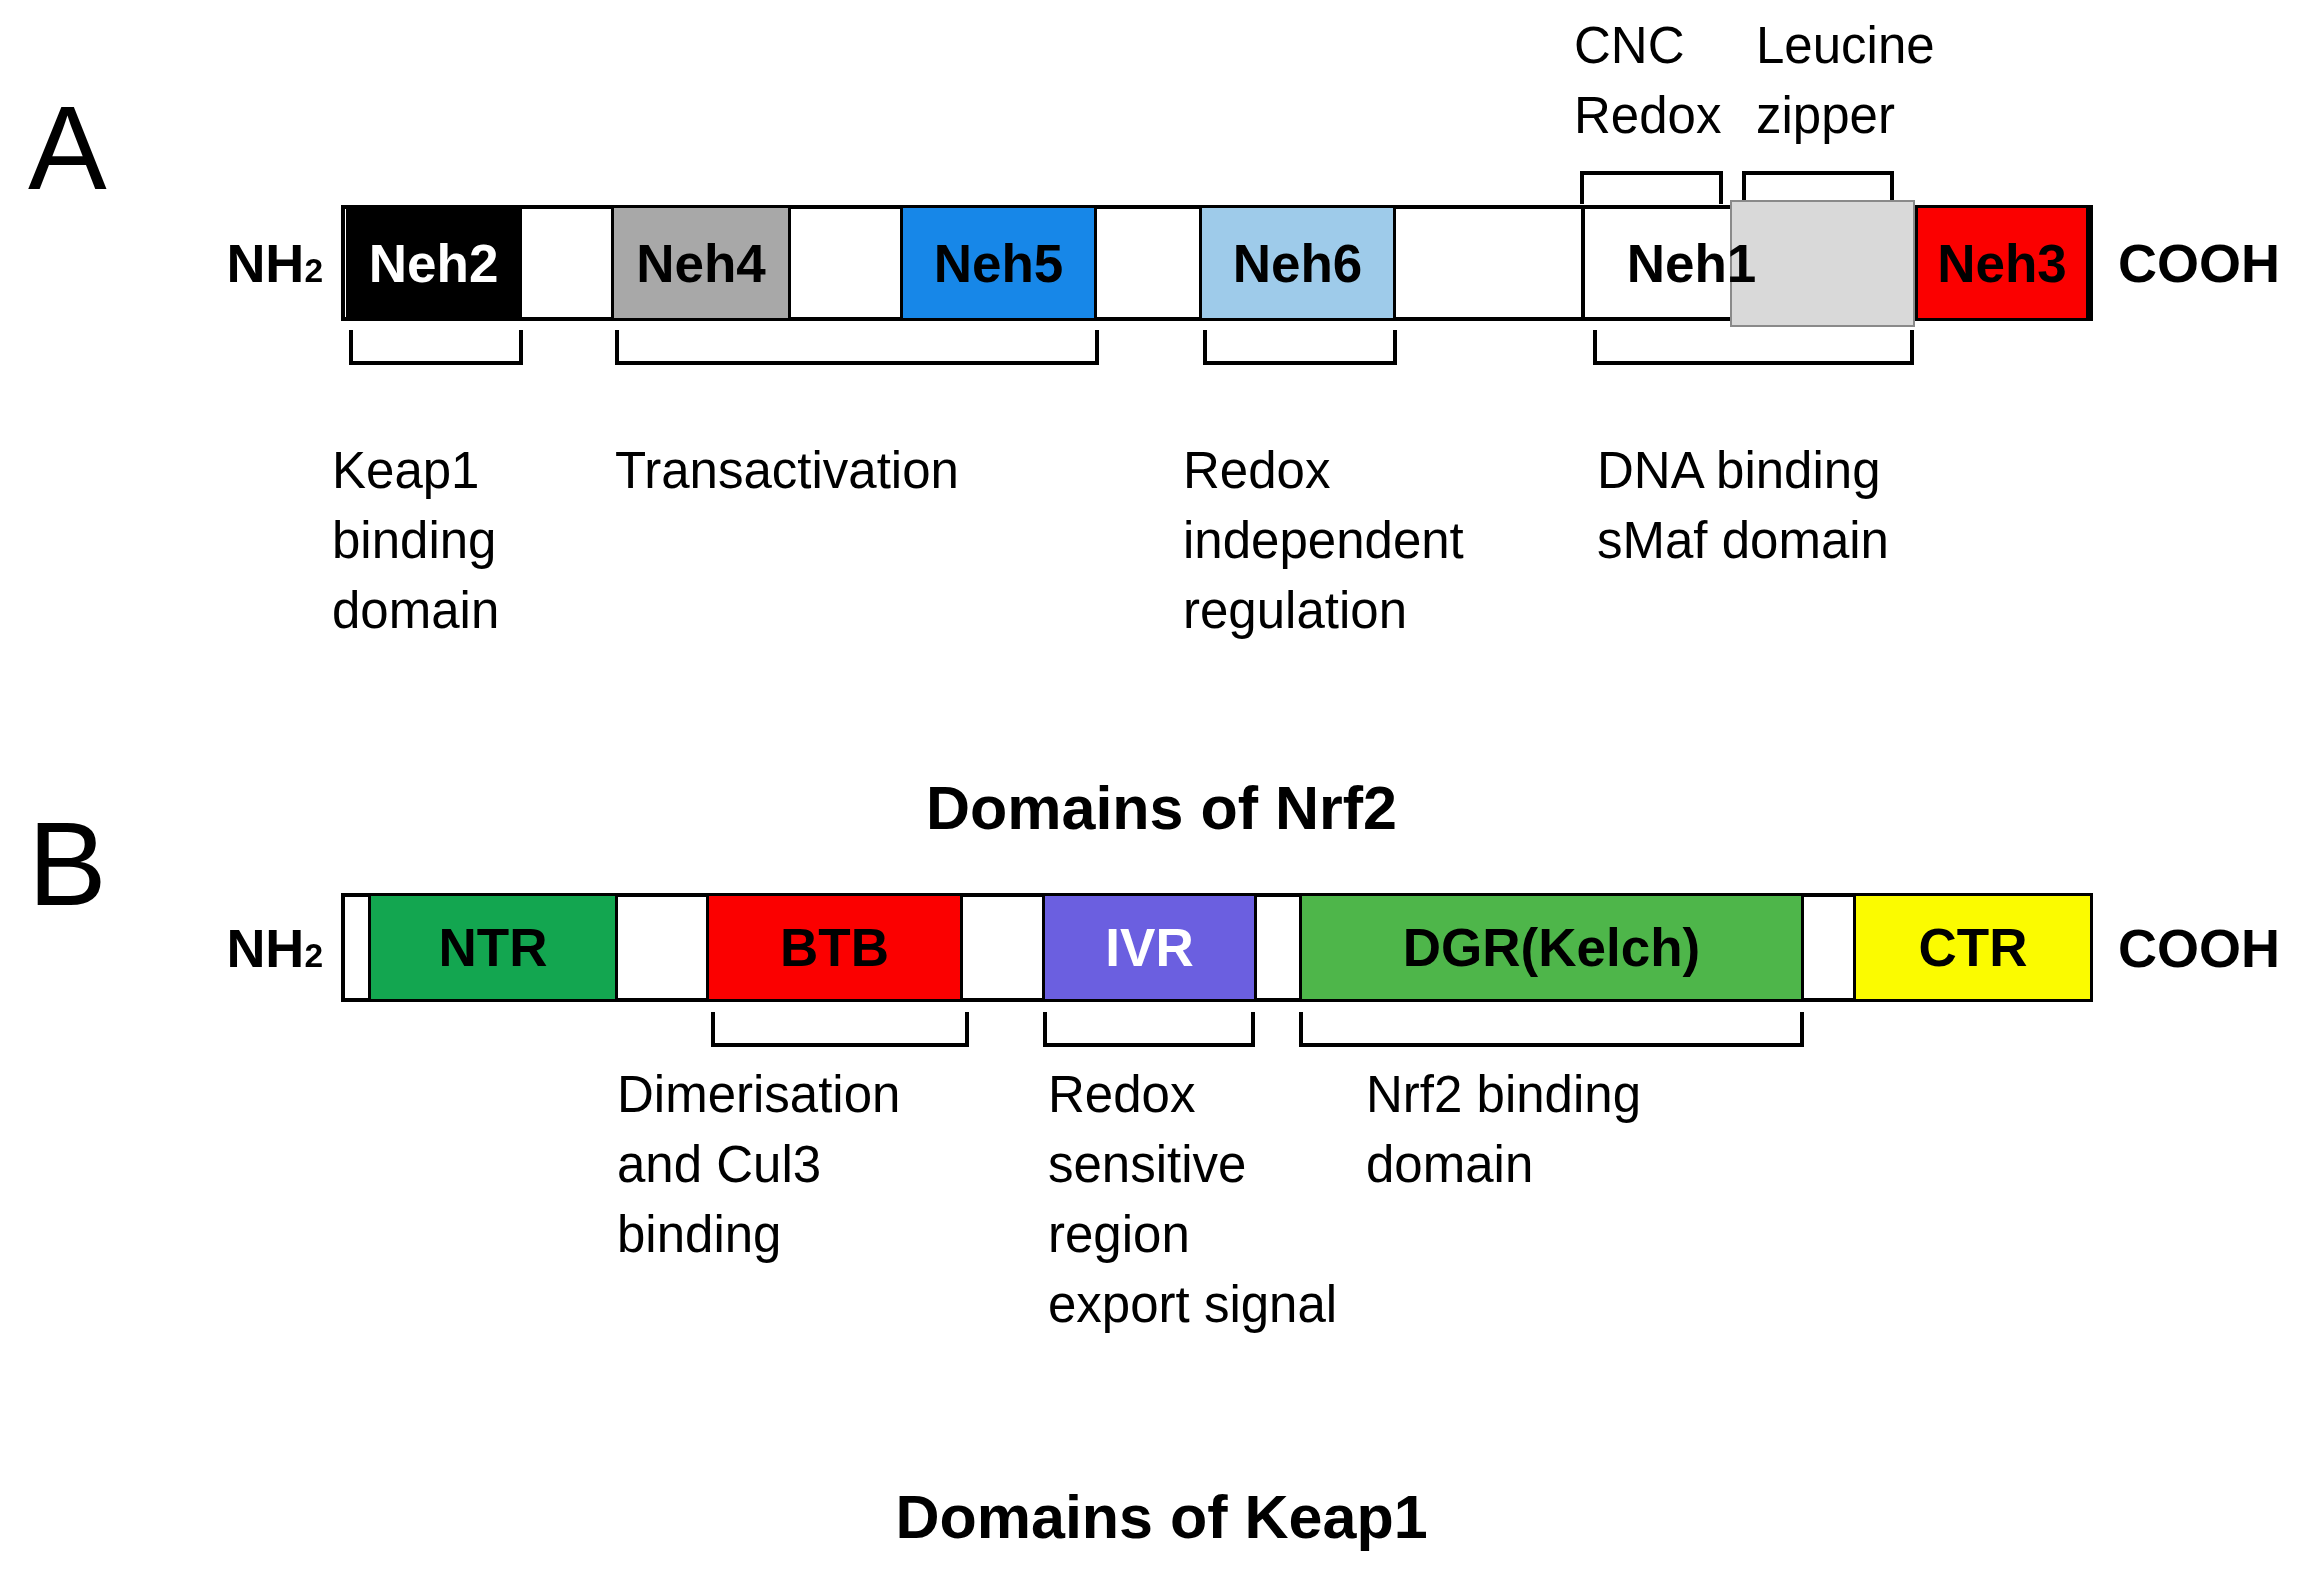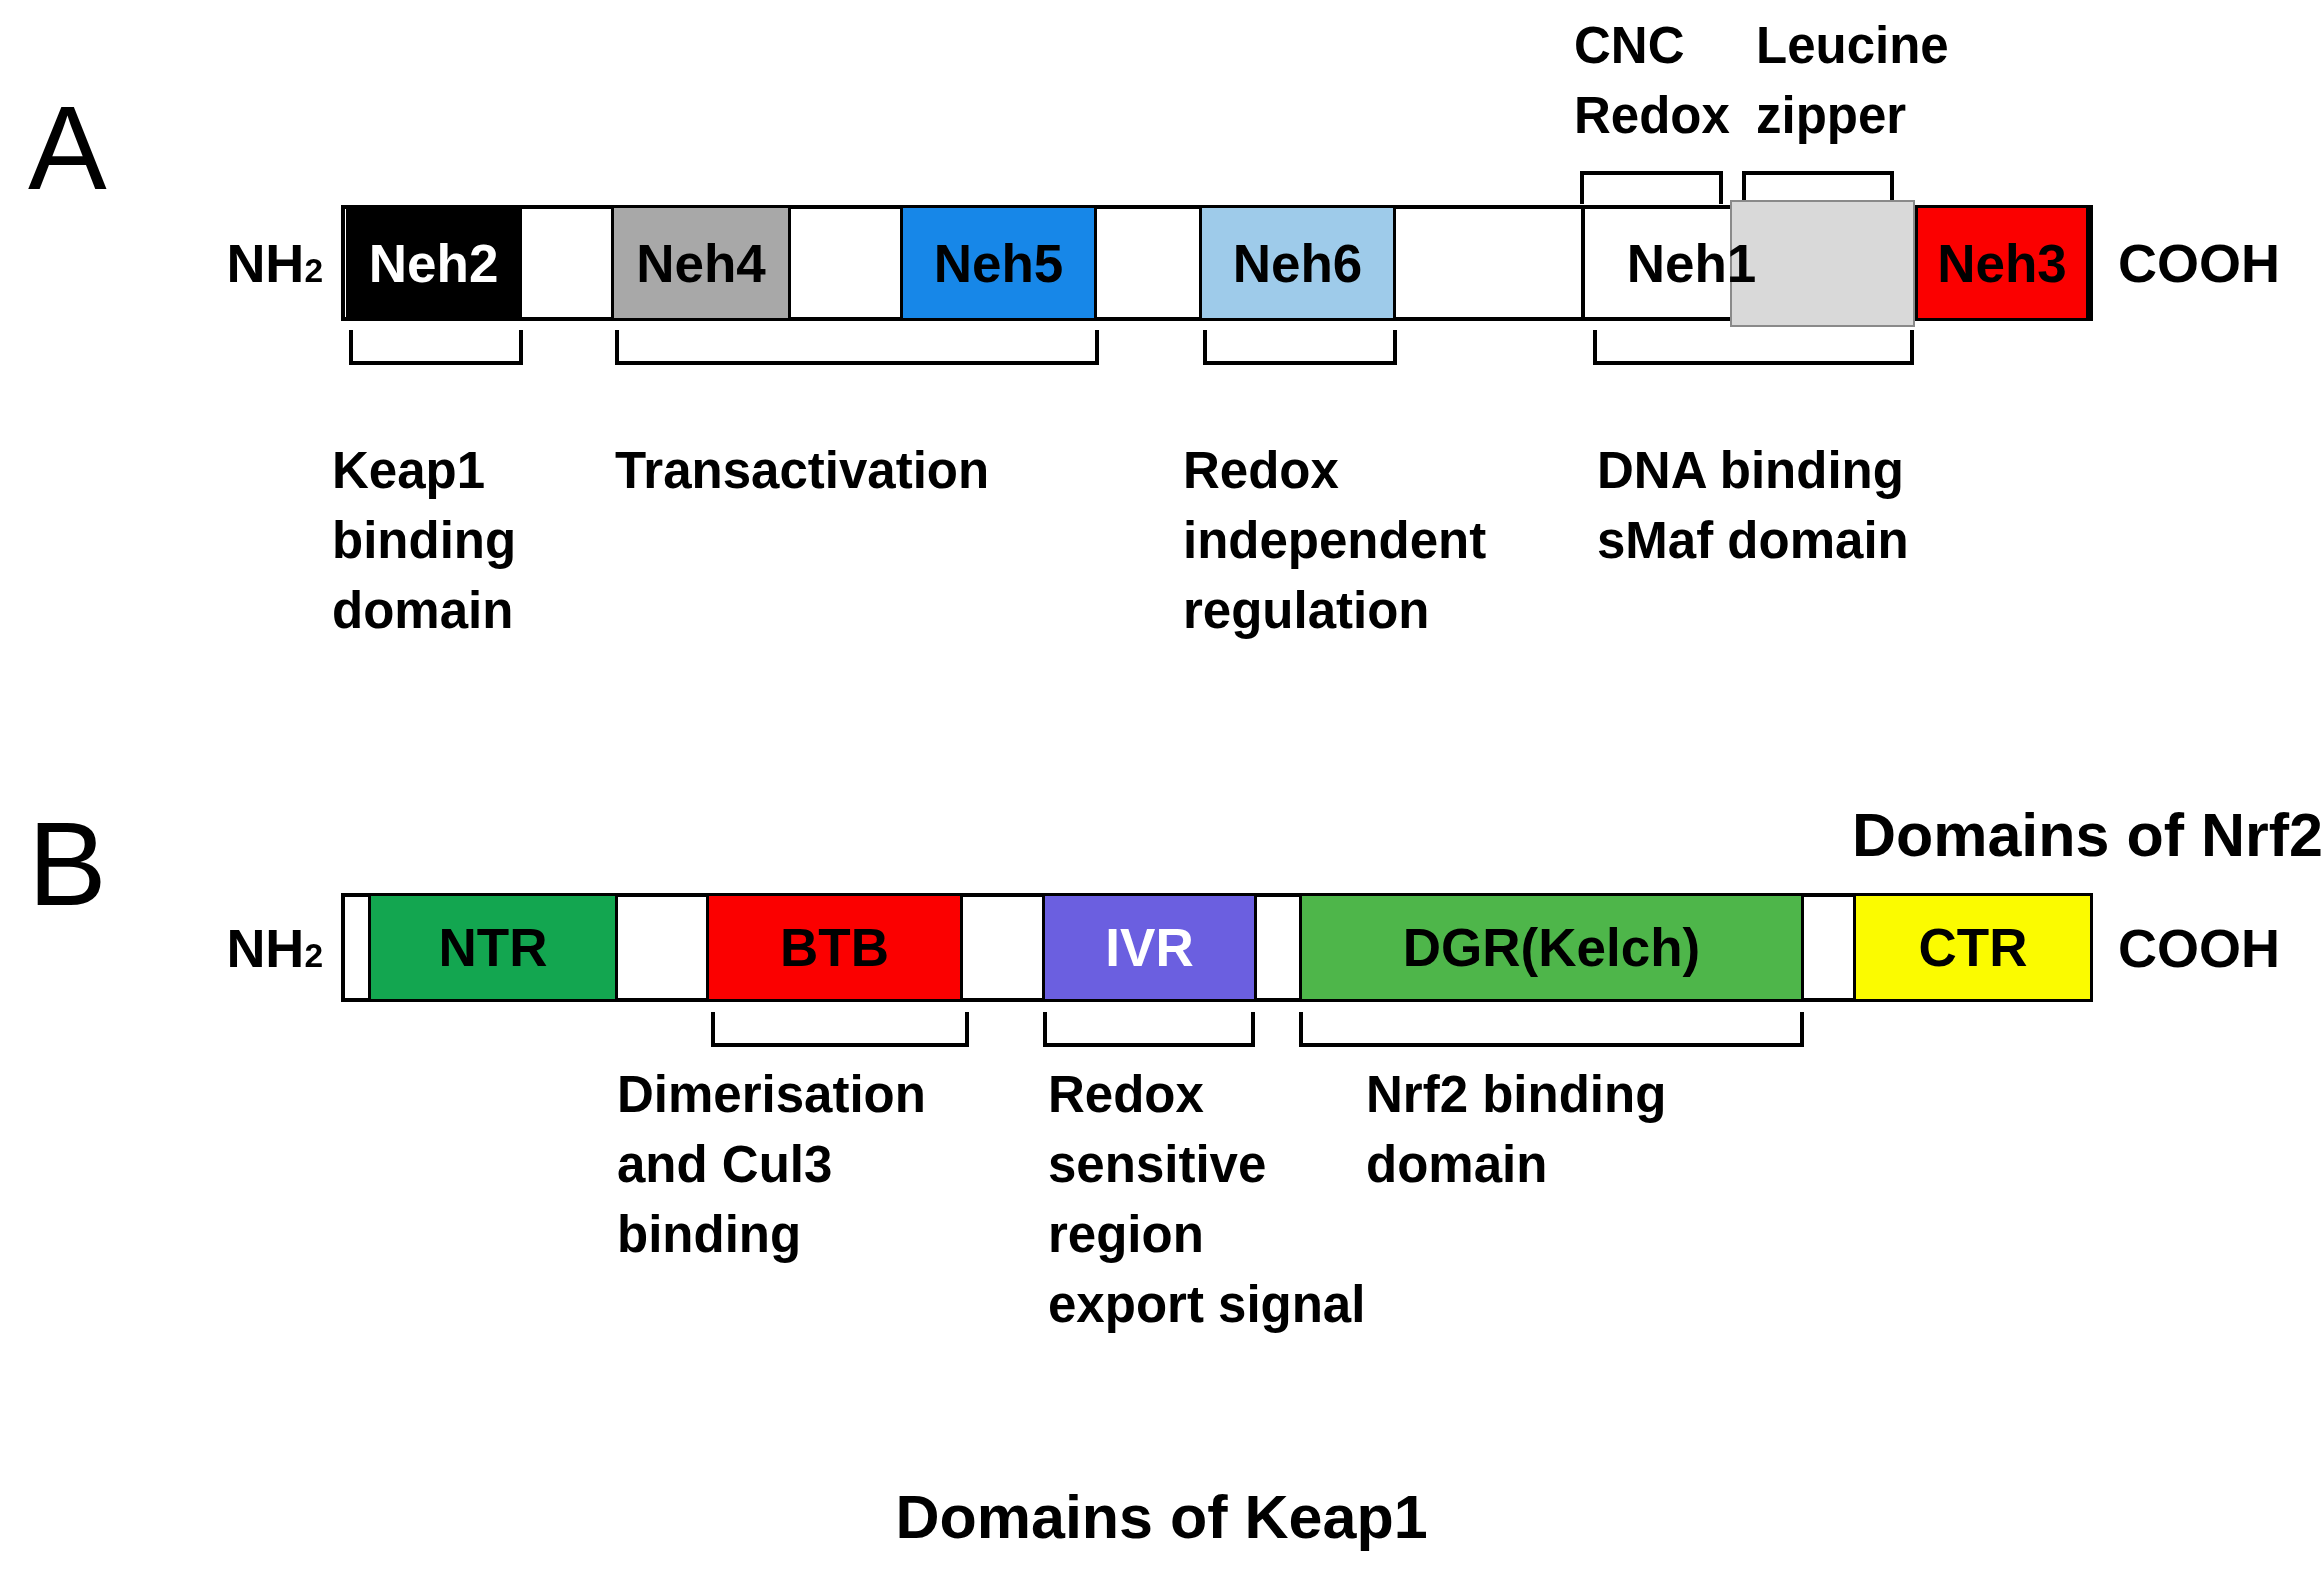--- a/index.html
+++ b/index.html
@@ -94,21 +94,21 @@
   }
   .bracket.up{
     height:33px;
     border-left:4.6px solid #000000;
     border-right:4.6px solid #000000;
     border-top:4.6px solid #000000;
   }
   .anno{
     position:absolute;
     font-size:51px;
-    font-weight:700;
+    font-weight:400;
     line-height:70px;
     white-space:nowrap;
   }
   .fig-title{
     position:absolute;
     left:0;
     width:2323px;
     text-align:center;
     font-size:61px;
     font-weight:700;
@@ -184,21 +184,21 @@
   <div class="anno" style="left:1183px;top:436px;">
     <div>Redox</div>
     <div>independent</div>
     <div>regulation</div>
   </div>
   <div class="anno" style="left:1597px;top:436px;">
     <div>DNA binding</div>
     <div>sMaf domain</div>
   </div>
 
-  <div class="fig-title" style="top:800px;text-align:right;">Domains of Nrf2</div>
+  <div class="fig-title" style="top:773px;">Domains of Nrf2</div>
 
   <div class="panel-letter" style="left:28px;top:805px;">B</div>
 
   <div class="terminus right-align" style="left:138px;top:893px;width:185px;height:109px;">
     <span>NH</span>
       <sub>2</sub>
   </div>
   <div class="terminus" style="left:2118px;top:893px;width:203px;height:109px;">
     <span>COOH</span>
   </div>

